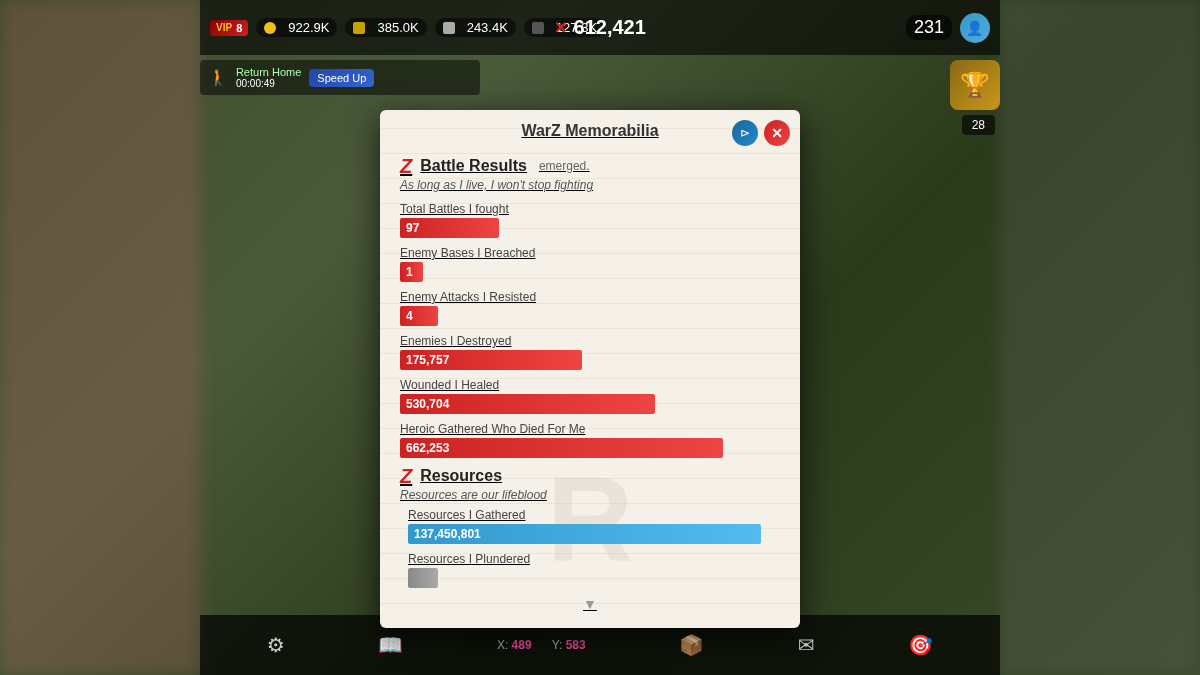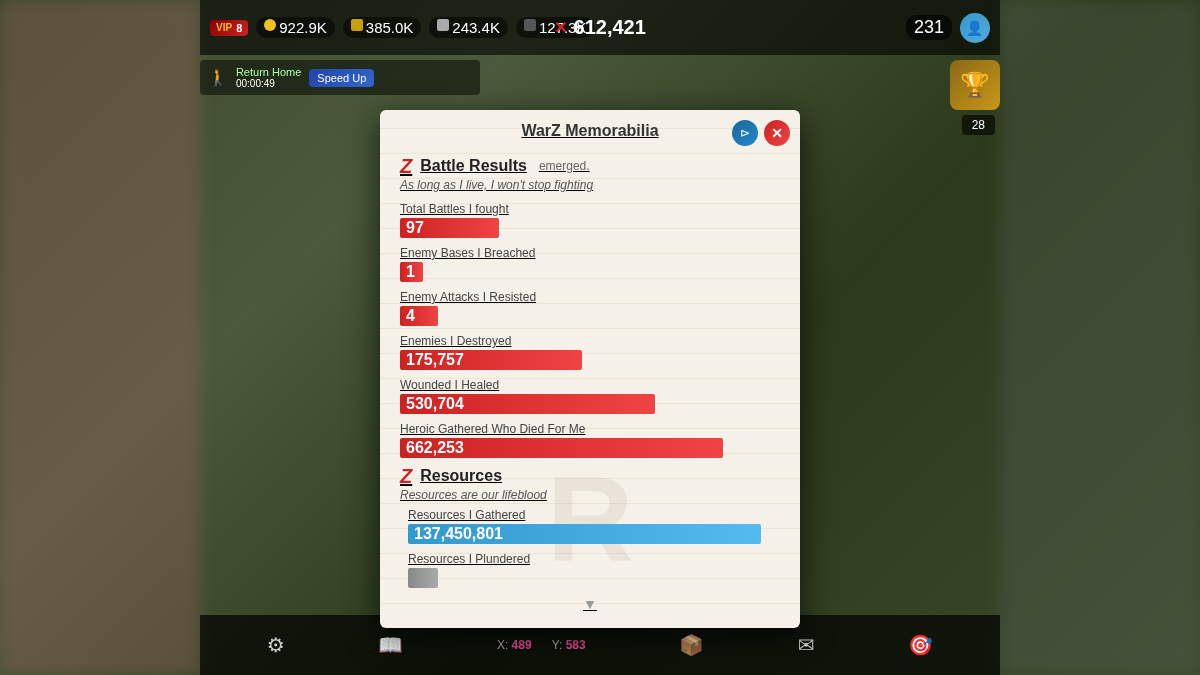--- a/index.html
+++ b/index.html
@@ -43,27 +43,27 @@
       background: rgba(0,0,0,0.6);
       display: flex;
       align-items: center;
       padding: 0 10px;
       gap: 8px;
       z-index: 10;
     }
 
     .hud-resource {
       display: flex;
-      align-items: flex-start;
-      gap: 3px;
+      align-items: center;
+      gap: 12px;
       background: rgba(0,0,0,0.5);
       border-radius: 12px;
       padding: 2px 8px;
       color: #fff;
-      font-size: 15px;
+      font-size: 13px;
     }
 
     .hud-score {
       margin-left: auto;
       color: #fff;
       font-size: 20px;
       font-weight: bold;
       display: flex;
       align-items: center;
       gap: 6px;
@@ -271,21 +271,21 @@
     .stat-bar.red {
       background: linear-gradient(90deg, #cc2222, #ee4444);
     }
 
     .stat-bar.blue {
       background: linear-gradient(90deg, #3399cc, #55bbee);
     }
 
     .stat-value {
       color: #fff;
-      font-size: 16px;
+      font-size: 12px;
       font-weight: bold;
       position: absolute;
       left: 6px;
       top: 50%;
       transform: translateY(-50%);
       white-space: nowrap;
     }
 
     .resources-section {
       margin-top: 8px;

